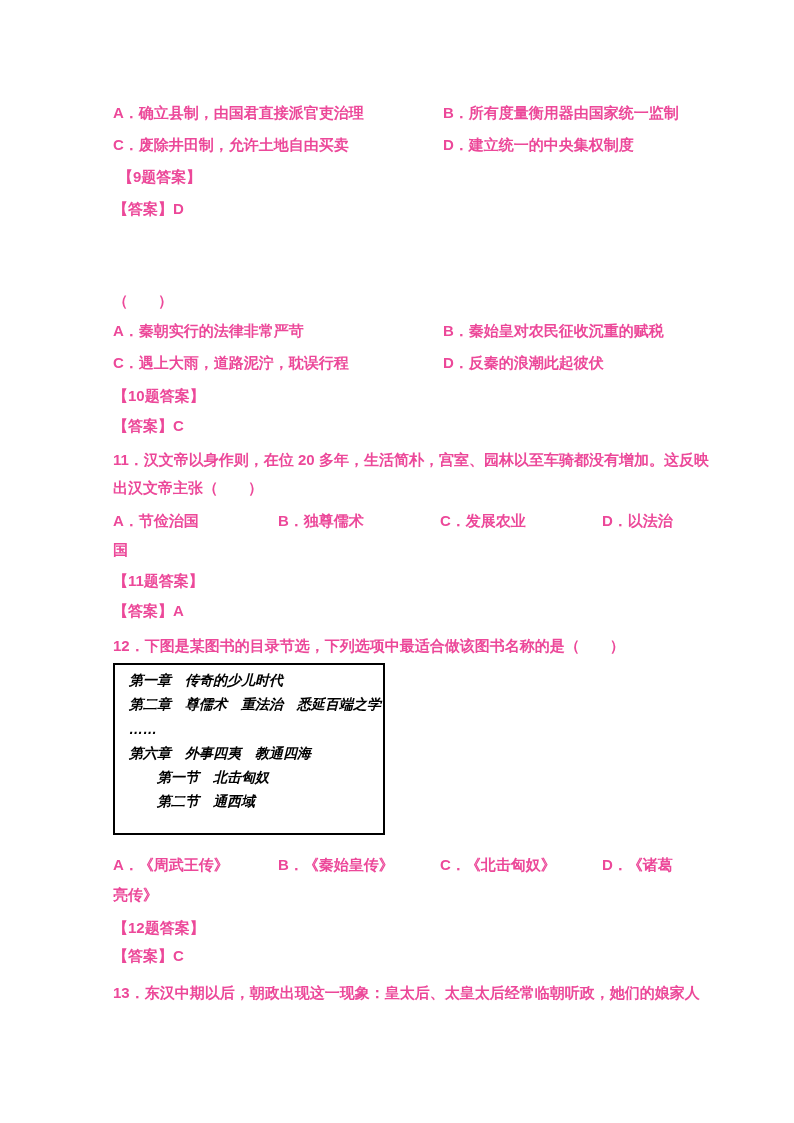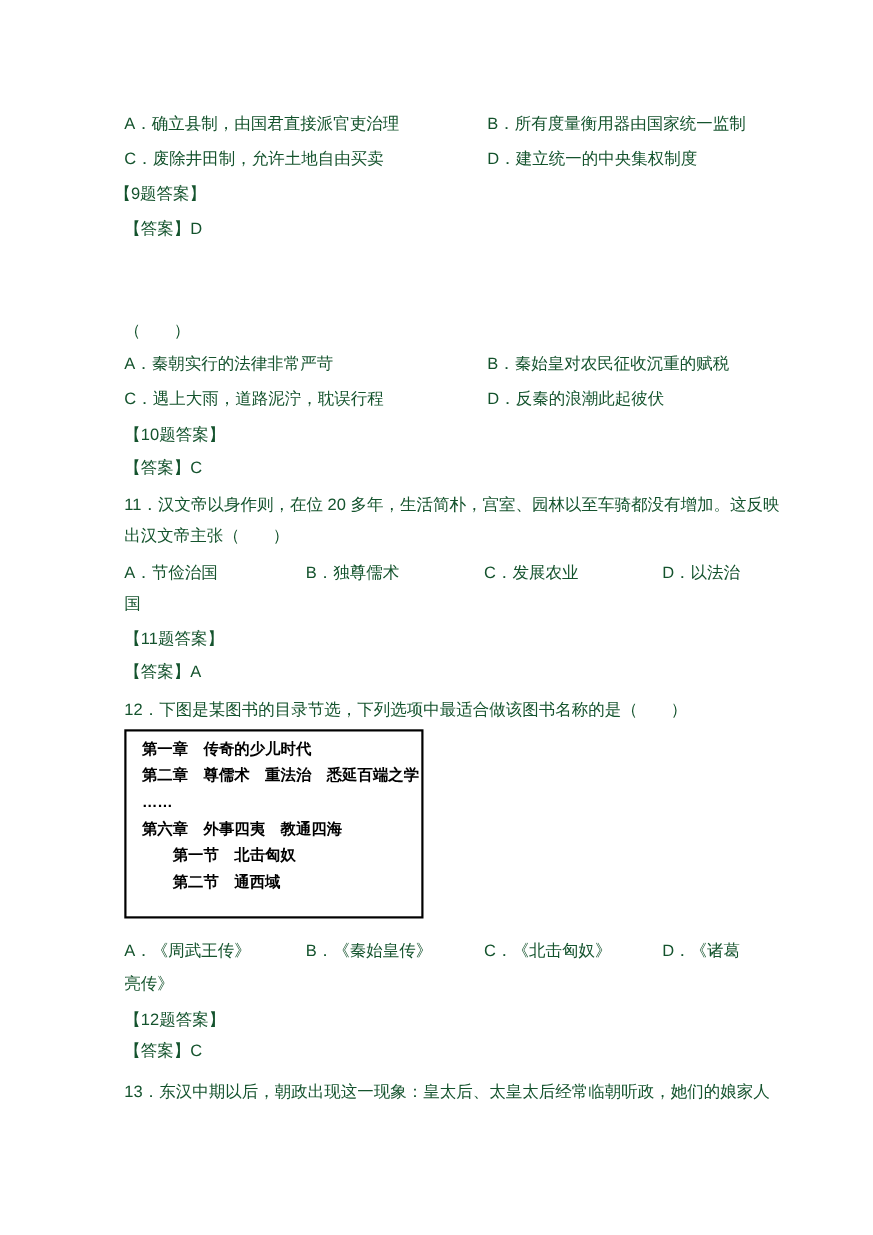--- a/index.html
+++ b/index.html
@@ -11,53 +11,55 @@
     background: #ffffff;
     font-family: "Liberation Sans", "DejaVu Sans", sans-serif;
     color: #000000;
     overflow: hidden;
   }
   .ln {
     position: absolute;
     font-size: 15px;
     line-height: 20px;
     white-space: nowrap;
-    color: #14532d;
+    color: #ec4899;
+    font-weight: bold;
   }
   .sup {
     font-size: 11px;
     vertical-align: 5px;
   }
   .toc-box {
     position: absolute;
     left: 113px;
     top: 663px;
     width: 254px;
     height: 165px;
     border: 2px solid #000000;
     padding: 3px 0 0 14px;
+    font-style: italic;
     font-weight: bold;
     font-size: 14px;
   }
   .toc-line {
     line-height: 24.3px;
     white-space: nowrap;
   }
   .toc-line.indent { padding-left: 28px; }
 </style>
 </head>
 <body>
 
 <div class="page">
 
   <div class="ln" style="left:113px;top:103px">A．确立县制，由国君直接派官吏治理</div>
   <div class="ln" style="left:443px;top:103px">B．所有度量衡用器由国家统一监制</div>
   <div class="ln" style="left:113px;top:135px">C．废除井田制，允许土地自由买卖</div>
   <div class="ln" style="left:443px;top:135px">D．建立统一的中央集权制度</div>
-  <div class="ln" style="left:104px;top:167px">【9题答案】</div>
+  <div class="ln" style="left:118px;top:167px">【9题答案】</div>
   <div class="ln" style="left:113px;top:199px">【答案】D</div>
 
   <div class="ln" style="left:113px;top:291px">（　　）</div>
   <div class="ln" style="left:113px;top:321px">A．秦朝实行的法律非常严苛</div>
   <div class="ln" style="left:443px;top:321px">B．秦始皇对农民征收沉重的赋税</div>
   <div class="ln" style="left:113px;top:353px">C．遇上大雨，道路泥泞，耽误行程</div>
   <div class="ln" style="left:443px;top:353px">D．反秦的浪潮此起彼伏</div>
   <div class="ln" style="left:113px;top:386px">【10题答案】</div>
   <div class="ln" style="left:113px;top:416px">【答案】C</div>
 

